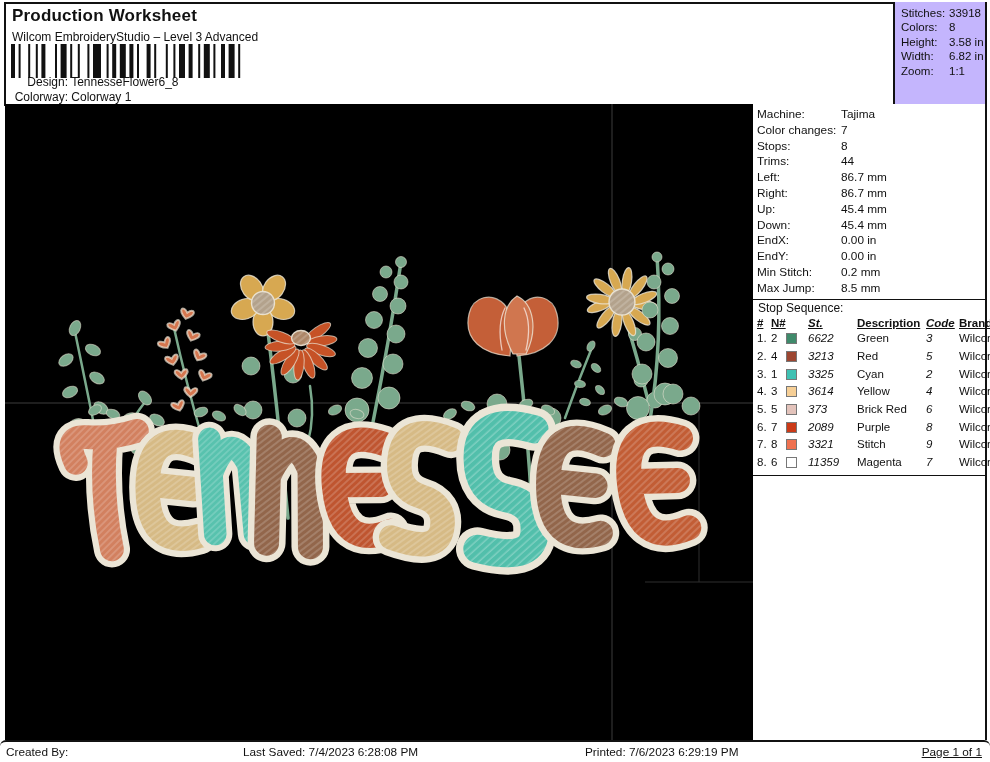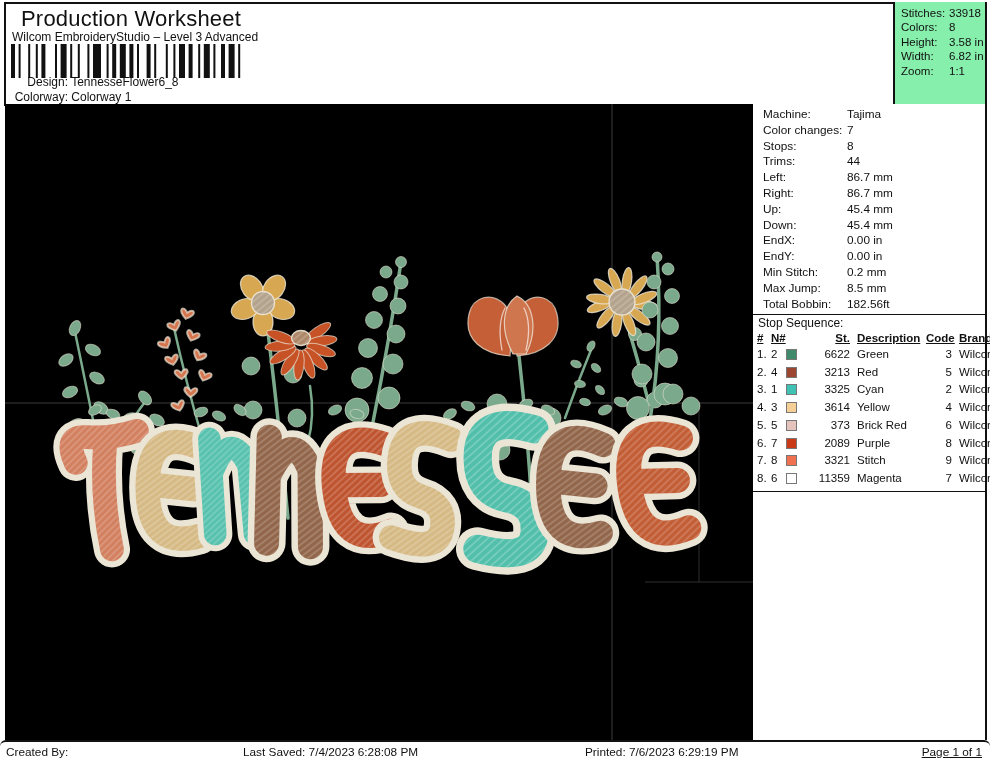--- a/index.html
+++ b/index.html
@@ -1,27 +1,27 @@
 <!DOCTYPE html>
 <html style="--background: #000000; --outline: #ebe5d6; --leaf: #7aa98c; --gold: #d7a851; --tan: #b3a28c; --tan2: #ad8768; --coral: #d0764f; --coral_dark: #c45f38; --rust: #c65226; --berry: #d4764f; --guide: #3c3c3c;"><head>
 <meta charset="utf-8">
 <style>
   html,body{margin:0;padding:0;background:#fff;}
   body{width:990px;height:762px;position:relative;font-family:"Liberation Sans",sans-serif;color:#111;overflow:hidden;}
 
   
   .header{position:absolute;left:4px;top:2px;width:979px;height:100px;border:2px solid #111;background:#fff;}
-  .title{position:absolute;left:6px;top:2px;font-size:22px;font-weight:normal;letter-spacing:.2px;margin-left:9px;}
+  .title{position:absolute;left:6px;top:2px;font-size:17px;font-weight:bold;letter-spacing:.2px;}
   .subtitle{position:absolute;left:6px;top:26px;font-size:12px;}
   .barcode{position:absolute;left:4px;top:40px;}
   .hdr-row{position:absolute;left:6px;font-size:12px;text-align:right;}
   .hdr-row .lbl{display:inline-block;width:56px;}
   .hdr-design{top:71px;}
   .hdr-colorway{top:86px;}
-  .stats{position:absolute;left:887px;top:-2px;bottom:-2px;width:92px;border-left:2px solid #111;border-bottom:2px solid #111;padding:4px 0 0 6px;box-sizing:border-box;background:#86efac;}
+  .stats{position:absolute;left:887px;top:-2px;bottom:-2px;width:92px;border-left:2px solid #111;border-bottom:2px solid #111;padding:4px 0 0 6px;box-sizing:border-box;background:#c4b5fd;}
   .st-row{font-size:11.5px;line-height:14.4px;display:grid;grid-template-columns:48px auto;}
 
   
   .canvas{position:absolute;left:5px;top:104px;width:748px;height:636px;background:#000;}
   .guides line{stroke:var(--guide);stroke-width:1;}
   .guides .faint{stroke:#2e2e2e;}
   .letter use{fill:none;stroke-linecap:round;stroke-linejoin:round;}
   .lo{stroke:var(--outline);stroke-width:38;}
   .lf{stroke-width:25;}
   .lh{stroke:url(#hatch);stroke-width:25;}
@@ -31,25 +31,25 @@
   .petal-gold{fill:var(--gold);stroke:rgba(236,230,214,.8);stroke-width:1.2;}
   .petal-rust{fill:var(--rust);stroke:rgba(236,230,214,.7);stroke-width:1;}
   .berry{fill:var(--berry);stroke:rgba(236,230,214,.7);stroke-width:1;}
   .center-tan{fill:var(--tan);stroke:rgba(236,230,214,.9);stroke-width:1.4;}
   .pout{fill:none;stroke:rgba(255,255,255,.65);stroke-width:1.3;stroke-linecap:round;}
   .hfill{fill:url(#hatch);}
 
   
   .panel{position:absolute;left:753px;top:104px;width:232px;height:636px;border-right:2px solid #111;background:#fff;box-sizing:content-box;}
   .m-rows{padding-top:3px;}
-  .m-row{display:grid;grid-template-columns:84px auto;font-size:11.8px;line-height:15.8px;padding-left:10px;}
+  .m-row{display:grid;grid-template-columns:84px auto;font-size:11.8px;line-height:15.8px;padding-left:4px;}
   .stop-divider{border-top:1.5px solid #111;margin-top:2px;}
   .stop-title{font-size:12px;line-height:16px;padding-left:5px;}
   .s-grid{display:grid;grid-template-columns:14px 15px 22px 42px 76px 26px 37px;font-size:11.5px;line-height:15.7px;padding-left:4px;}
-  .s-grid .c-st,.s-grid .c-code{text-align:right;}
+  .s-grid .c-st,.s-grid .c-code{text-align:left;font-style:italic;}
   .s-grid .c-desc,.s-grid .c-brand{padding-left:7px;}
   .s-head span{font-weight:bold;text-decoration:underline;}
   .swatch{width:11px;height:11px;border:1px solid #777;box-sizing:border-box;margin-top:2px;}
 
   
   .footer{position:absolute;left:0;top:740px;width:990px;height:36px;border-top:2px solid #111;background:#fff;box-sizing:border-box;border-radius:6px;}
   .footer span{position:absolute;top:3px;font-size:11.8px;}
   .f-created{left:6px;}
   .f-saved{left:243px;}
   .f-printed{left:585px;}
@@ -427,24 +427,20 @@
       <div class="m-row">
         <span>Min Stitch:</span>
         <span>0.2 mm</span>
       </div>
 
       <div class="m-row">
         <span>Max Jump:</span>
         <span>8.5 mm</span>
       </div>
 
-      <div class="m-row">
-        <span>Total Bobbin:</span>
-        <span>182.56ft</span>
-      </div>
 
   </div>
   <div class="stop-divider"></div>
   <div class="stop-title">Stop Sequence:</div>
   <div class="s-grid s-head">
     <span class="c-num">#</span>
     <span class="c-n">N#</span>
     <span class="c-sw"></span>
     <span class="c-st">St.</span>
     <span class="c-desc">Description</span>

